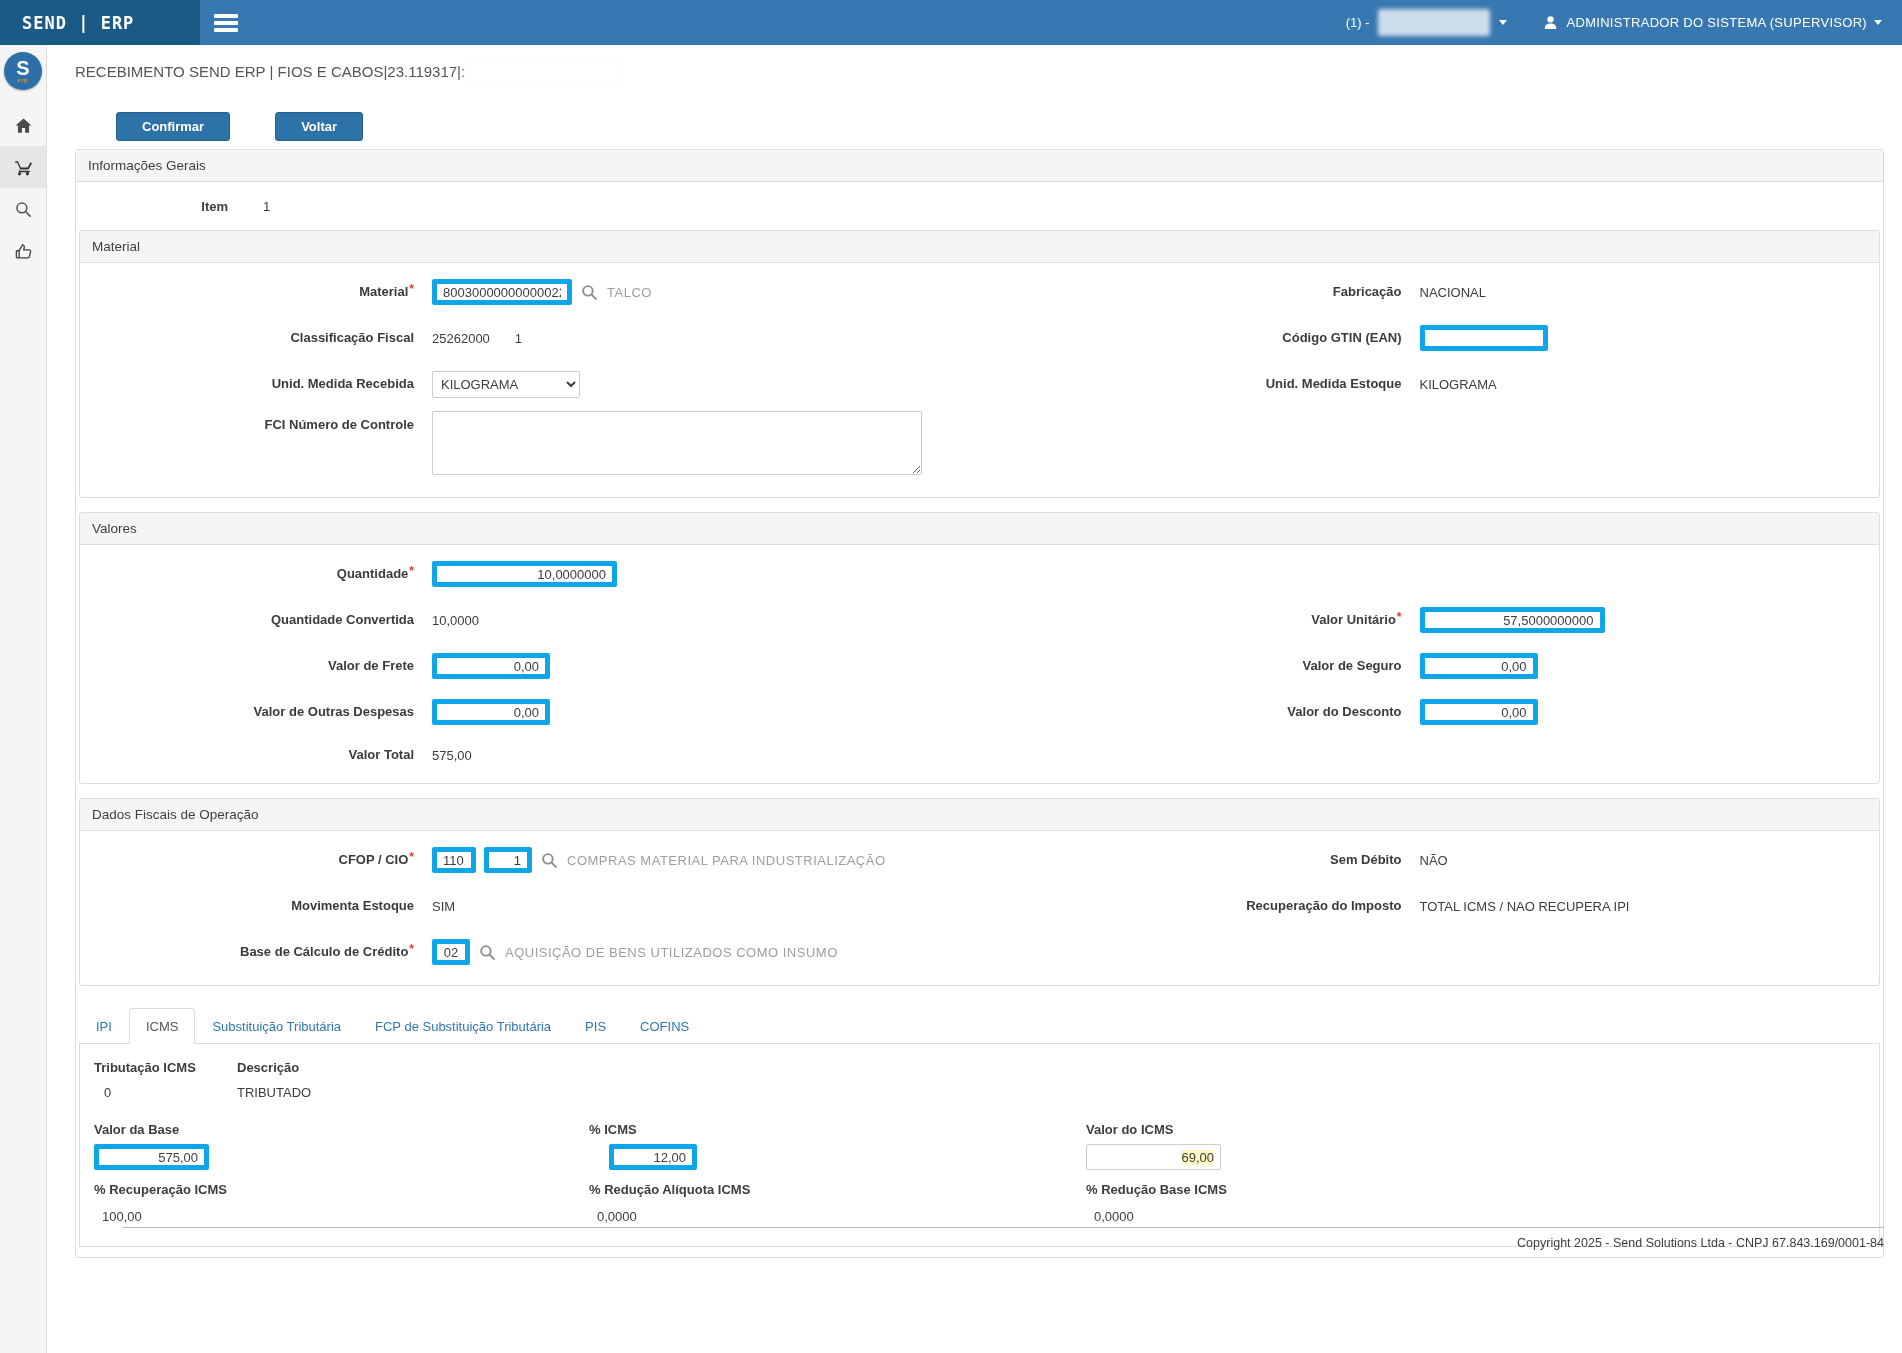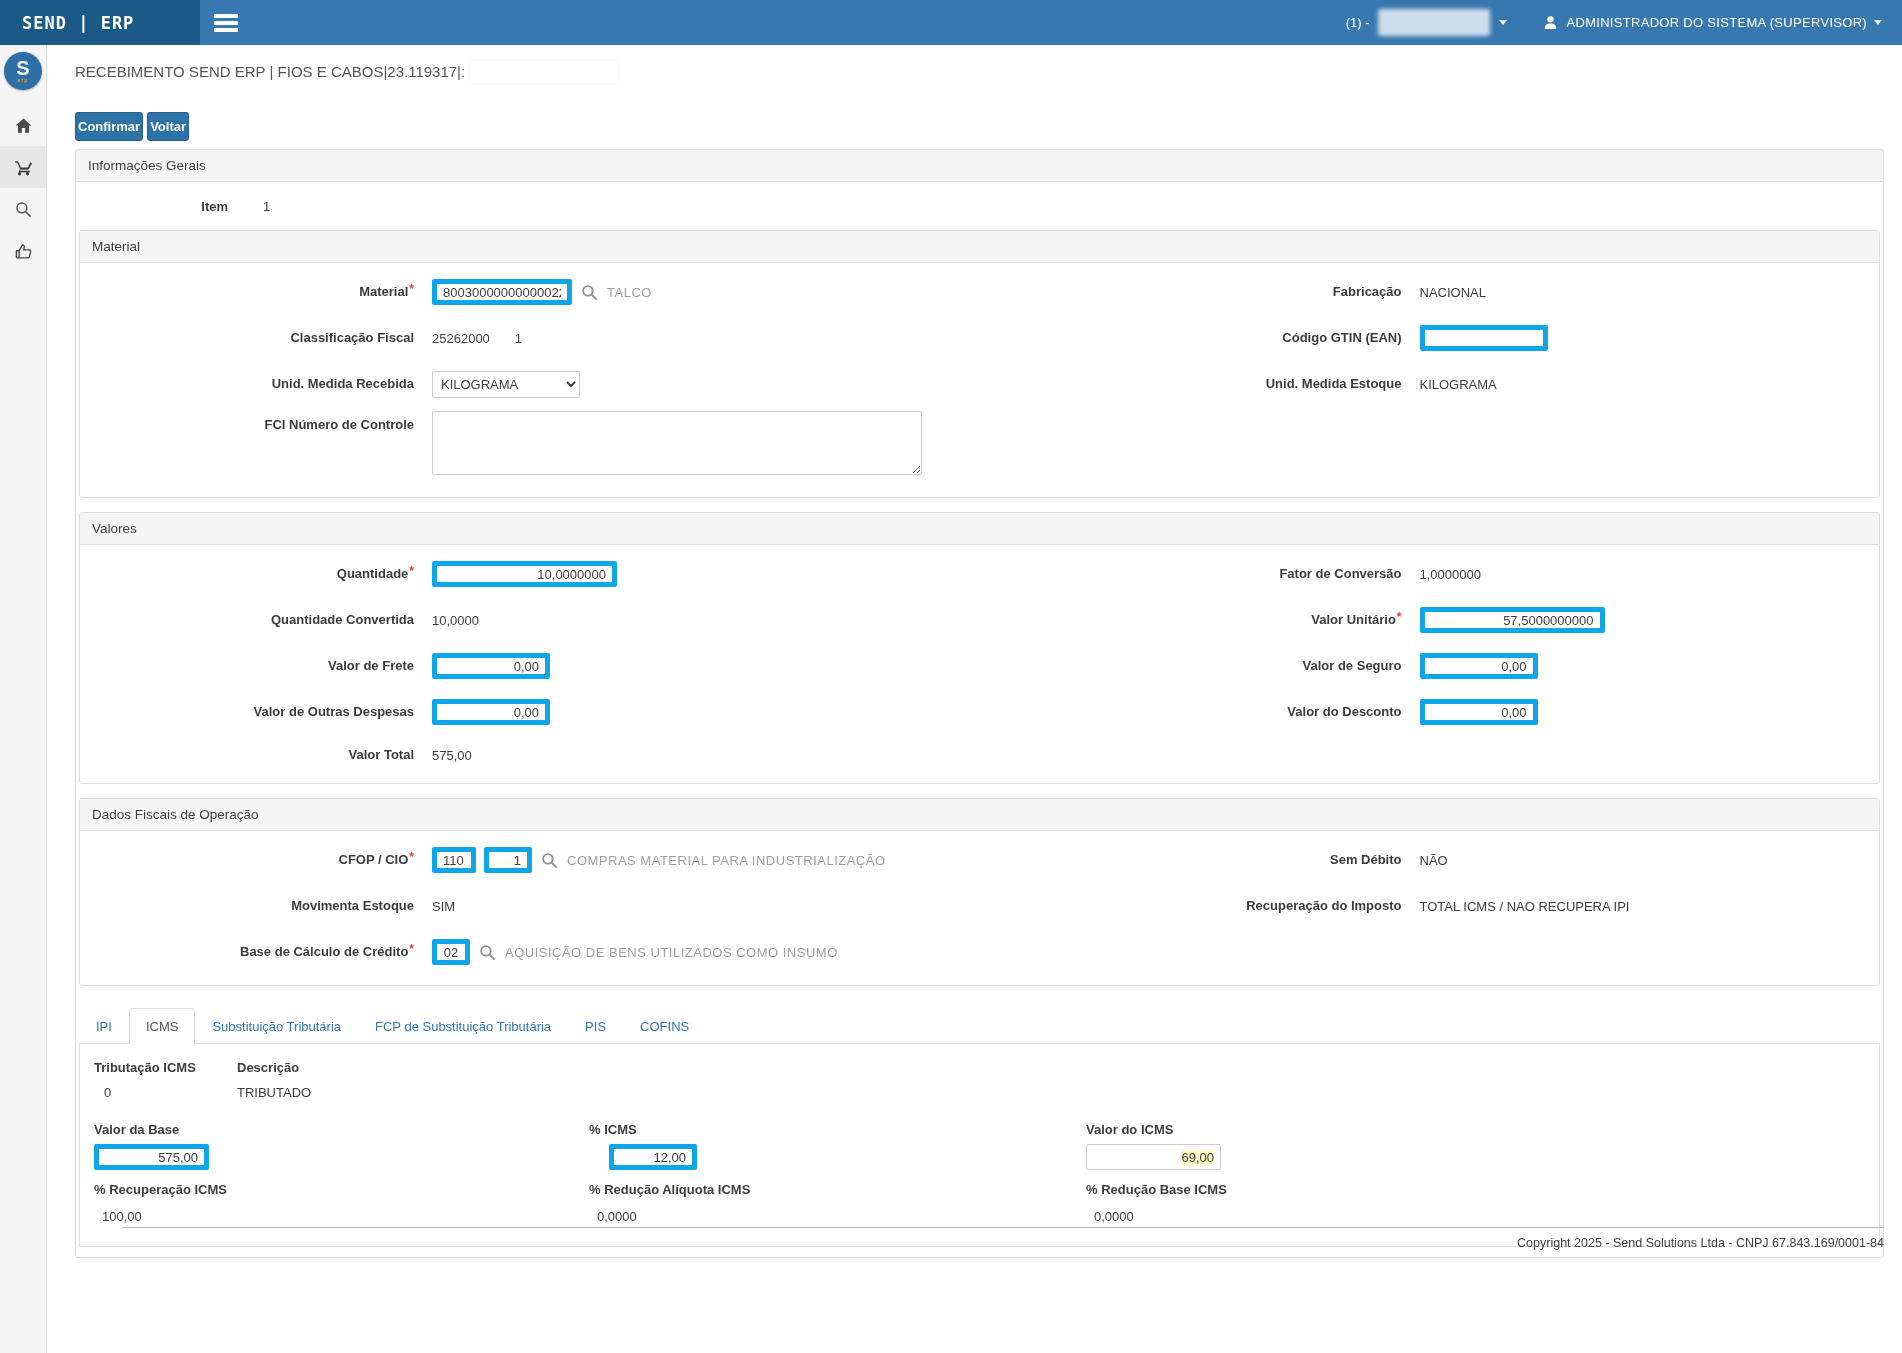--- a/index.html
+++ b/index.html
@@ -39,22 +39,22 @@
   
   .main { margin-left:47px; position:relative; }
   .titlebar { height:53px; display:flex; align-items:center; padding-left:28px; background:#fff; }
   .page-title { font-size:15px; color:#555; }
   .redacted-title { width:150px; height:25px; margin-left:4px; background:#fff;
                     box-shadow:0 0 5px 3px rgba(255,255,255,1); border:1px solid #fafafa; }
   .content { padding:0 18px 0 28px; }
   
   .toolbar { display:flex; gap:4px; margin:14px 0 8px 0; }
   .btn { background:#2e73a8; border:1px solid #27618e; color:#fff; font-weight:bold;
-         font-size:13px; padding:6px 2px; border-radius:3px; cursor:pointer;
-         font-family:"Liberation Sans", sans-serif; }
+         font-size:13px; padding:6px 25px; border-radius:3px; cursor:pointer;
+         font-family:"Liberation Sans", sans-serif;margin-left:41px; }
   
   .panel { border:1px solid #ddd; border-radius:3px; background:#fff; }
   .panel-head { background:#f5f5f5; border-bottom:1px solid #ddd; padding:8px 12px;
                 font-size:13.5px; color:#3f3f3f; border-radius:3px 3px 0 0; }
   .outer-body { padding:6px 2px 10px 2px; }
   .inner-panel { margin:6px 1px 14px 1px; }
   .item-row { display:flex; align-items:center; height:36px; }
   .item-label { width:150px; text-align:right; font-weight:bold; }
   .item-value { margin-left:35px; }
   
@@ -244,24 +244,20 @@
         </div>
 
         <div class="panel inner-panel">
           <div class="panel-head">Valores</div>
           <div style="padding:6px 0 8px 0;">
             <div class="frow">
               <div class="fcol">
                 <span class="flabel"><span>Quantidade</span><span class="req">*</span></span>
                 <input type="text" class="num w-qty" value="10,0000000" style="">
               </div>
-              <div class="fcol right">
-                <span class="flabel">Fator de Conversão</span>
-                <span class="ro-value">1,0000000</span>
-              </div>
             </div>
 
             <div class="frow">
               <div class="fcol">
                 <span class="flabel">Quantidade Convertida</span>
                 <span class="ro-value">10,0000</span>
               </div>
               <div class="fcol right">
                 <span class="flabel"><span>Valor Unitário</span><span class="req">*</span></span>
                 <input type="text" class="num w-unit" value="57,5000000000" style="">

